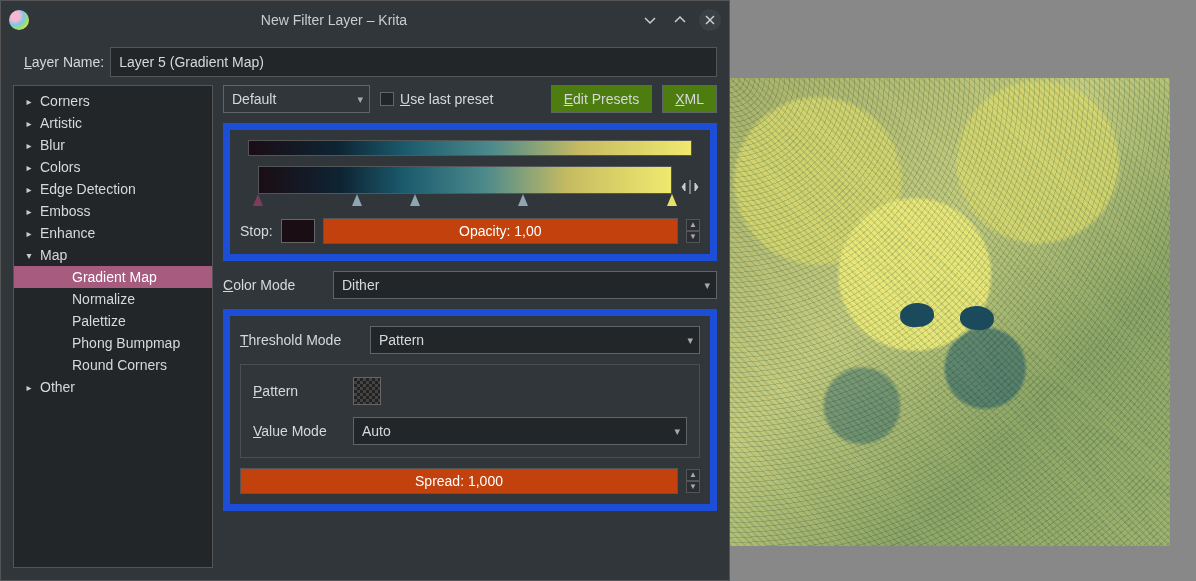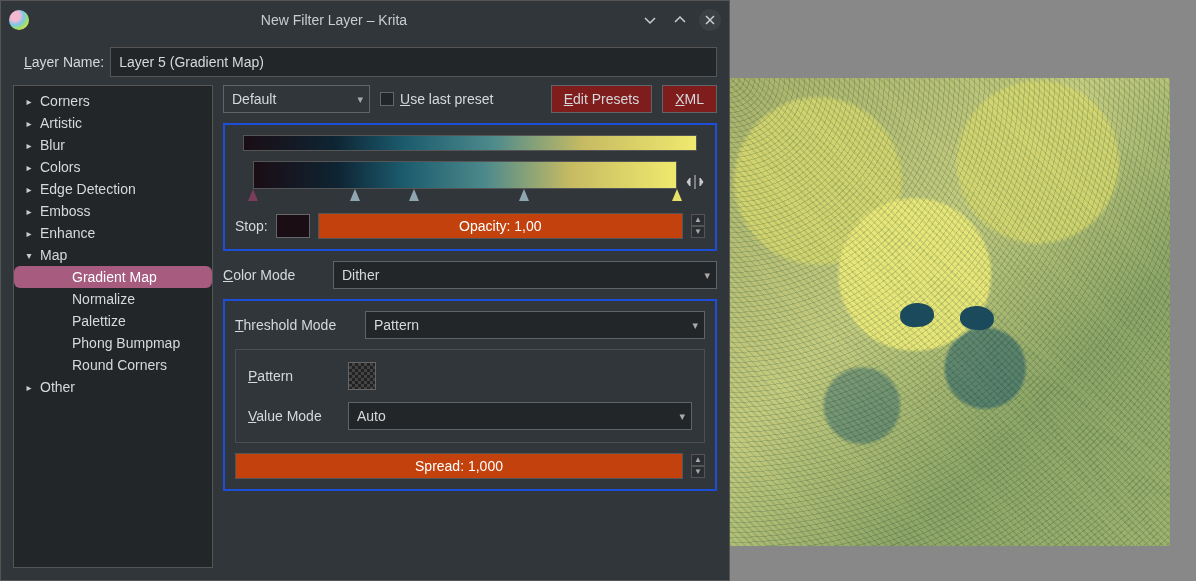--- a/index.html
+++ b/index.html
@@ -80,21 +80,21 @@
     padding: 3px 8px 3px 10px;
     gap: 6px;
     cursor: pointer;
   }
   .tree-item .arrow {
     width: 10px; height:10px;
     display:flex; align-items:center; justify-content:center;
     color:#c8cdd1;
     font-size: 10px;
   }
-  .tree-item.child { padding-left: 40px; border-radius: 6px; }
+  .tree-item.child { padding-left: 40px; }
   .tree-item.child.noarrow { padding-left: 58px; }
   .tree-item.selected { background: #a65b7f; color:#fff; }
   .config {
     flex:1;
     display:flex;
     flex-direction:column;
     gap:10px;
   }
   .config .toprow {
     display:flex; align-items:center; gap:10px;
@@ -114,29 +114,29 @@
   }
   .checkbox {
     display:flex; align-items:center; gap:6px; cursor:pointer;
   }
   .cb-box {
     width:14px; height:14px;
     border:1px solid #666;
     background:#232629;
   }
   .btn {
-    background:#7f1d1d;
+    background:#4d7c0f;
     border:1px solid #5f6468;
     color:#d6d9dc;
     padding:5px 12px;
     cursor:pointer;
     font-size:14px;
   }
   .panel {
-    border:2px solid #1d4ed8;
+    border:7px solid #1d4ed8;
     padding:10px;
     display:flex;
     flex-direction:column;
     gap:10px;
   }
   .gradient-bar {
     height:16px;
     border:1px solid #555;
     background: linear-gradient(to right,#1a0d14 0%, #0e2433 20%, #1a5a6c 35%, #4d8a8c 55%, #c6bb62 75%, #f0e96e 100%);
   }

